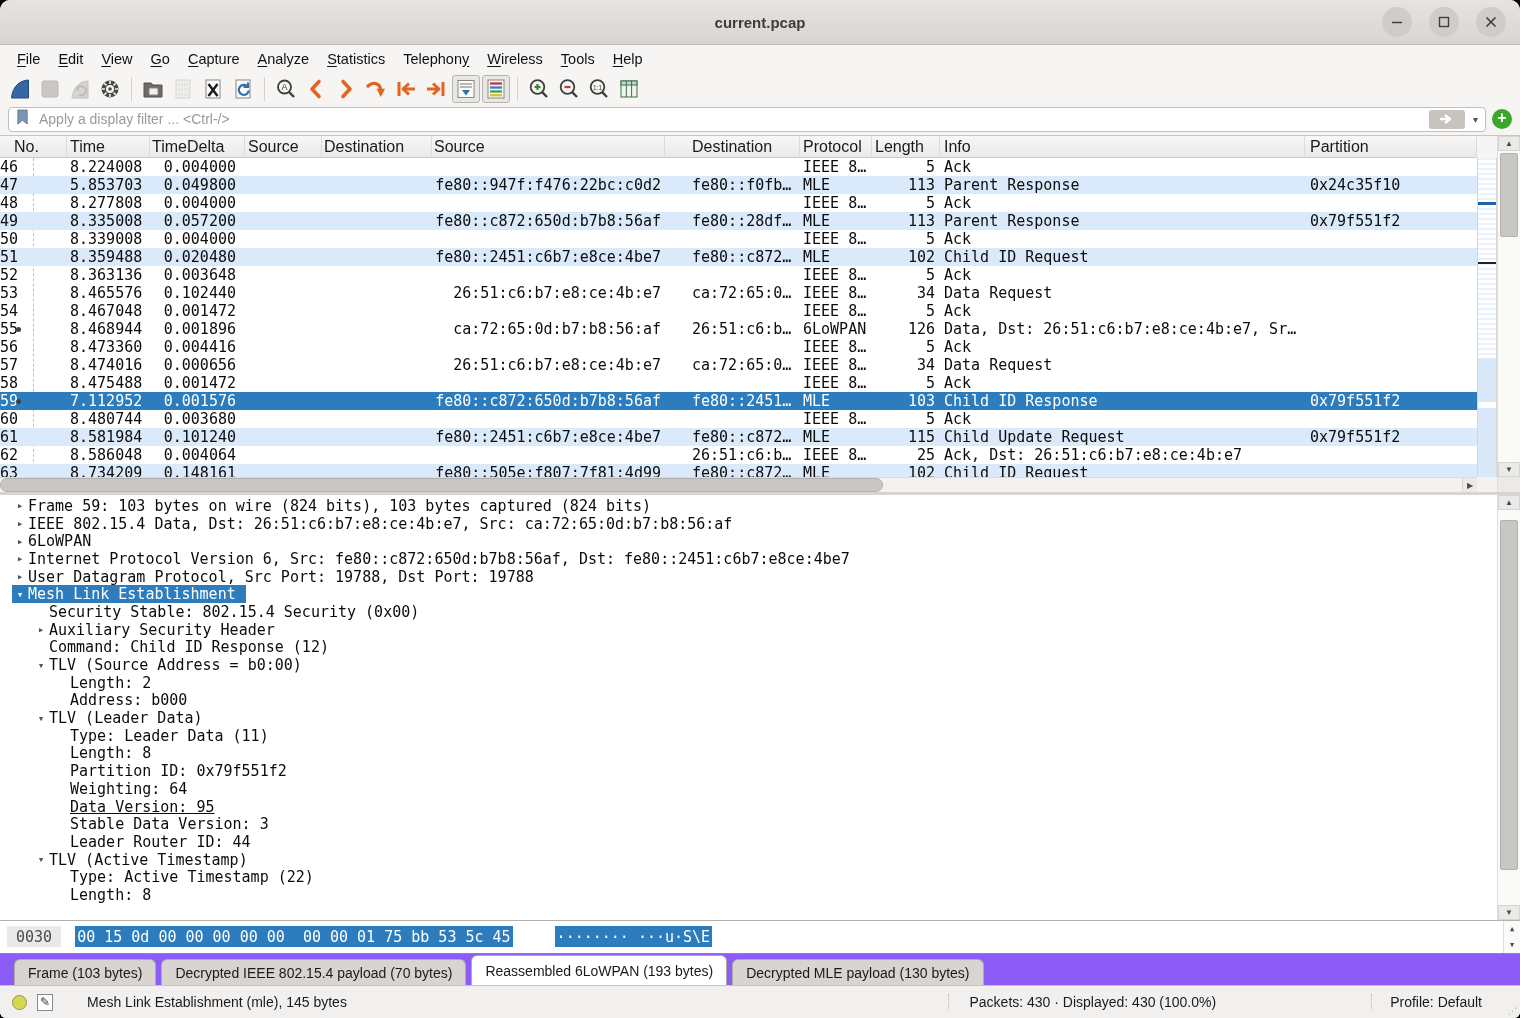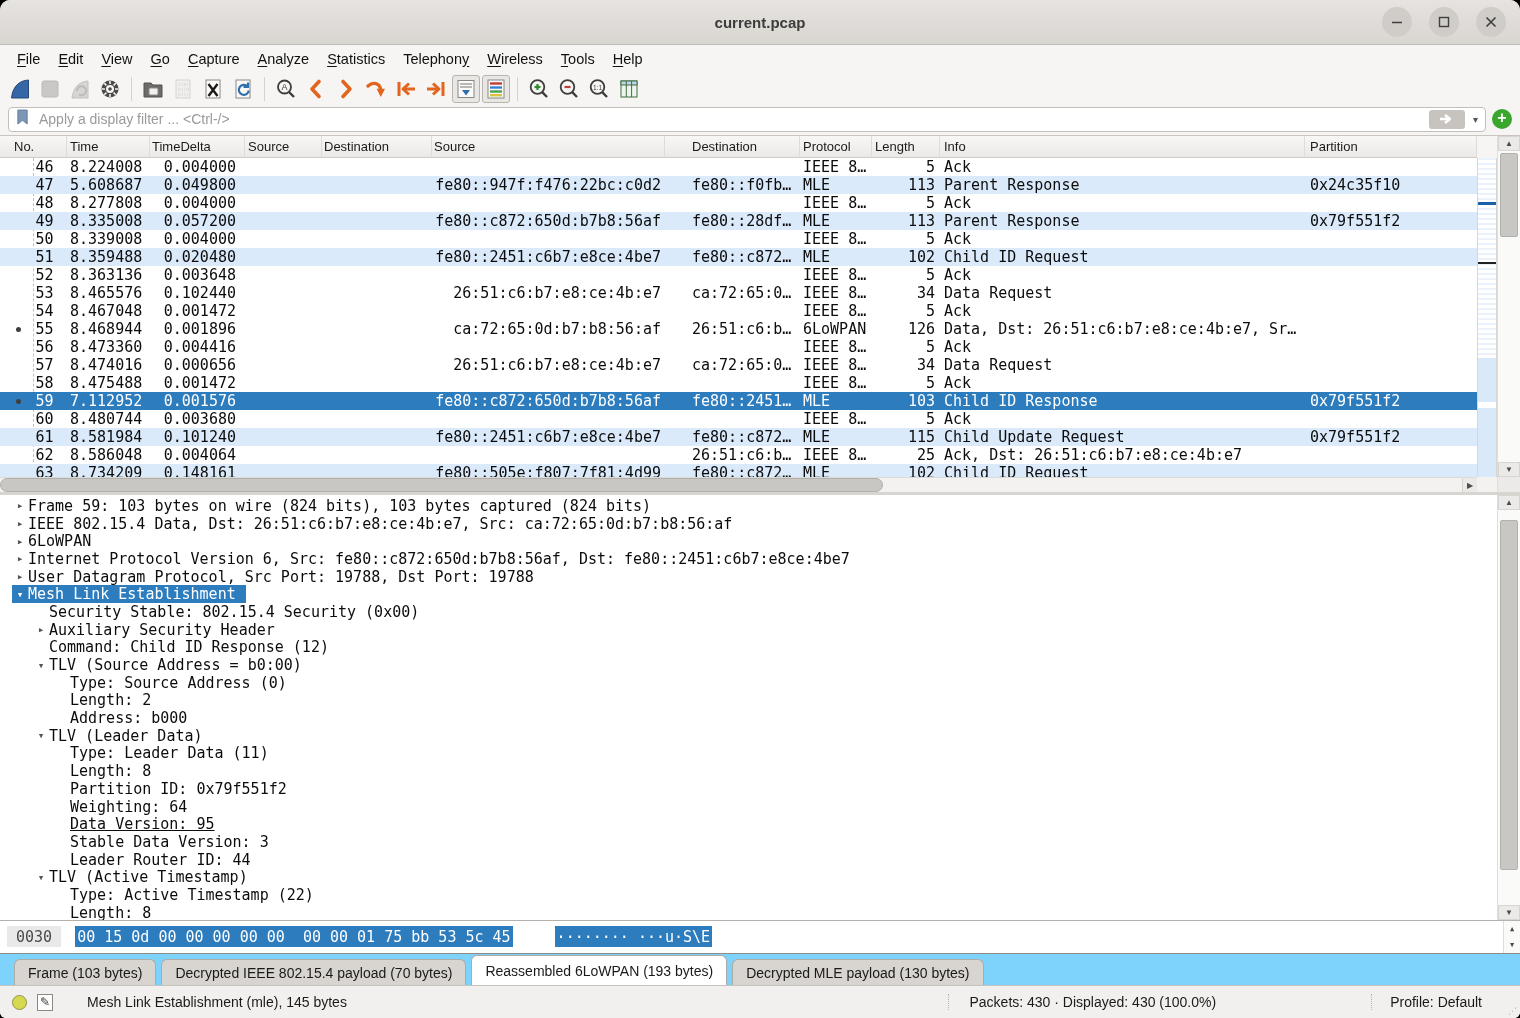--- a/index.html
+++ b/index.html
@@ -30,32 +30,32 @@
   .filter-input{flex:1;height:25px;border:1px solid #c2bfbb;border-radius:4px;background:#fff;display:flex;align-items:center;padding:0 7px;gap:8px;}
   .filter-input input{border:none;outline:none;flex:1;font-size:14px;color:#333;background:transparent;font-family:"Liberation Sans",sans-serif;}
   .filter-input input::placeholder{color:#9a9a9a;opacity:1;}
   .apply-btn{width:36px;height:19px;background:#c7c4c0;border-radius:3px;display:flex;align-items:center;justify-content:center;}
   .caret{font-size:10px;color:#555;}
   .plus-btn{width:20px;height:20px;border-radius:50%;background:#3aa62c;color:#fff;font-size:16px;line-height:18px;text-align:center;font-weight:bold;}
 
   
   .packetpane{height:357px;flex:none;display:flex;border-top:1px solid #c8c5c1;}
   .listmain{flex:1;display:flex;flex-direction:column;overflow:hidden;}
-  .lheader{height:22px;flex:none;display:grid;grid-template-columns:67px 83px 95px 77px 110px 233px 135px 72px 68px 365px 1fr;background:linear-gradient(#f8f7f6,#ebe9e7);border-bottom:1px solid #cfccc8;font-size:13px;color:#1a1a1a;align-items:center;}
+  .lheader{height:22px;flex:none;display:grid;grid-template-columns:67px 83px 95px 77px 110px 233px 135px 72px 68px 365px 1fr;background:linear-gradient(#f8f7f6,#ebe9e7);border-bottom:1px solid #cfccc8;font-size:16px;color:#1a1a1a;align-items:center;}
   .lheader span{border-right:1px solid #dedcd9;height:100%;display:flex;align-items:center;overflow:hidden;white-space:nowrap;}
   .h-no{padding-left:14px;}.h-time{padding-left:3px;}.h-delta{padding-left:2px;}.h-src1{padding-left:3px;}
   .h-dst1{padding-left:2px;}.h-src2{padding-left:2px;}.h-dst2{padding-left:27px;}.h-proto{padding-left:3px;}
   .h-len{padding-left:3px;}.h-info{padding-left:4px;}.h-part{padding-left:5px;}
   .lrows{flex:1;overflow:hidden;position:relative;font-family:"DejaVu Sans Mono",monospace;font-size:15px;background:#fff;}
   .lrows::before{content:'';position:absolute;left:33px;top:0;bottom:0;border-left:1px dashed #c3c0bc;}
   .prow{height:18px;display:grid;grid-template-columns:67px 83px 95px 77px 110px 233px 135px 72px 68px 365px 1fr;align-items:center;color:#0c0c0c;position:relative;}
   .prow span{white-space:pre;overflow:hidden;}
   .prow.blue{background:#dbeafb;}
   .prow.sel{background:#2c7cbe;color:#fff;}
-  .c-no{text-align:center;padding-right:2px;margin-left:24px;}
+  .c-no{text-align:left;padding-right:2px;}
   .c-time{padding-left:3px;}
   .c-delta{text-align:right;padding-right:9px;}
   .c-src2{text-align:right;padding-right:4px;}
   .c-dst2{padding-left:27px;}
   .c-proto{padding-left:3px;}
   .c-len{text-align:right;padding-right:5px;}
   .c-info{padding-left:4px;}
   .c-part{padding-left:5px;}
   .dot{position:absolute;left:16px;top:7px;width:5px;height:5px;border-radius:50%;background:#3f3f3f;}
   .hscroll{height:15px;flex:none;background:#f3f2f1;border-top:1px solid #dddbd8;display:flex;}
@@ -88,21 +88,21 @@
   .hexpane{height:33px;flex:none;border-top:1px solid #b5b2ae;background:#fff;display:flex;font-family:"DejaVu Sans Mono",monospace;font-size:15px;}
   .hexline{display:flex;align-items:center;margin-top:5px;height:21px;}
   .hexoff{background:#e9e9e9;color:#4a4a4a;padding:0 9px;height:21px;display:flex;align-items:center;margin-left:7px;}
   .hexsel{background:#2c7cbe;color:#fff;height:21px;display:flex;align-items:center;padding:0 2px;white-space:pre;}
   .hexbytes{margin-left:14px;}
   .hexascii{margin-left:42px;}
   .hexscroll{margin-left:auto;width:17px;display:flex;flex-direction:column;border-left:1px solid #e0deda;background:#fafaf9;}
   .hexscroll span{flex:1;display:flex;align-items:center;justify-content:center;font-size:7px;color:#4b4b4b;}
 
   
-  .tabbar{height:32px;flex:none;background:#7dd3fc;border-top:1px solid #8f8b87;display:flex;align-items:flex-end;padding-left:14px;gap:5px;}
+  .tabbar{height:32px;flex:none;background:#8b5cf6;border-top:1px solid #8f8b87;display:flex;align-items:flex-end;padding-left:14px;gap:5px;}
   .tab{height:26px;padding:0 13px;background:#d8d4d0;border:1px solid #aeaaa6;border-bottom:none;border-radius:6px 6px 0 0;font-size:14px;display:flex;align-items:center;color:#1a1a1a;white-space:nowrap;}
   .tab.active{background:#fff;height:30px;}
 
   
   .statusbar{height:33px;flex:none;background:#f2f0ee;border-top:1px solid #c6c3bf;display:flex;align-items:center;padding:0 12px;font-size:14px;color:#1a1a1a;position:relative;}
   .sb-left{display:flex;align-items:center;gap:10px;flex:1;}
   .expert-dot{width:15px;height:15px;border-radius:50%;background:#d6d94f;border:1px solid #93934e;}
   .note-icon{width:16px;height:17px;background:#fdfdfd;border:1px solid #8a8886;display:flex;align-items:center;justify-content:center;font-size:12px;color:#333;}
   .sb-text{margin-left:24px;}
   .sb-packets{padding:0 20px;border-left:1px dotted #b9b6b2;white-space:nowrap;text-align:center;}
@@ -341,21 +341,21 @@
             <span class="c-dst1"></span>
             <span class="c-src2"></span>
             <span class="c-dst2"></span>
             <span class="c-proto">IEEE 8…</span>
             <span class="c-len">5</span>
             <span class="c-info">Ack</span>
             <span class="c-part"></span>
           </div>
           <div class="prow blue">
             <span class="c-no">47</span>
-            <span class="c-time">5.608687</span>
+            <span class="c-time">5.853703</span>
             <span class="c-delta">0.049800</span>
             <span class="c-src1"></span>
             <span class="c-dst1"></span>
             <span class="c-src2">fe80::947f:f476:22bc:c0d2</span>
             <span class="c-dst2">fe80::f0fb…</span>
             <span class="c-proto">MLE</span>
             <span class="c-len">113</span>
             <span class="c-info">Parent Response</span>
             <span class="c-part">0x24c35f10</span>
           </div>
@@ -600,21 +600,20 @@
         <div class="drow" style="padding-left: 12px;"><span class="dinner"><span class="arr">▸</span><span>Frame 59: 103 bytes on wire (824 bits), 103 bytes captured (824 bits)</span></span></div>
         <div class="drow" style="padding-left: 12px;"><span class="dinner"><span class="arr">▸</span><span>IEEE 802.15.4 Data, Dst: 26:51:c6:b7:e8:ce:4b:e7, Src: ca:72:65:0d:b7:b8:56:af</span></span></div>
         <div class="drow" style="padding-left: 12px;"><span class="dinner"><span class="arr">▸</span><span>6LoWPAN</span></span></div>
         <div class="drow" style="padding-left: 12px;"><span class="dinner"><span class="arr">▸</span><span>Internet Protocol Version 6, Src: fe80::c872:650d:b7b8:56af, Dst: fe80::2451:c6b7:e8ce:4be7</span></span></div>
         <div class="drow" style="padding-left: 12px;"><span class="dinner"><span class="arr">▸</span><span>User Datagram Protocol, Src Port: 19788, Dst Port: 19788</span></span></div>
         <div class="drow sel" style="padding-left: 12px;"><span class="dinner"><span class="arr">▾</span><span>Mesh Link Establishment</span></span></div>
         <div class="drow" style="padding-left: 33px;"><span class="dinner"><span class="arr"></span><span>Security Stable: 802.15.4 Security (0x00)</span></span></div>
         <div class="drow" style="padding-left: 33px;"><span class="dinner"><span class="arr">▸</span><span>Auxiliary Security Header</span></span></div>
         <div class="drow" style="padding-left: 33px;"><span class="dinner"><span class="arr"></span><span>Command: Child ID Response (12)</span></span></div>
         <div class="drow" style="padding-left: 33px;"><span class="dinner"><span class="arr">▾</span><span>TLV (Source Address = b0:00)</span></span></div>
-        <div class="drow" style="padding-left: 54px;"><span class="dinner"><span class="arr"></span><span>Type: Source Address (0)</span></span></div>
         <div class="drow" style="padding-left: 54px;"><span class="dinner"><span class="arr"></span><span>Length: 2</span></span></div>
         <div class="drow" style="padding-left: 54px;"><span class="dinner"><span class="arr"></span><span>Address: b000</span></span></div>
         <div class="drow" style="padding-left: 33px;"><span class="dinner"><span class="arr">▾</span><span>TLV (Leader Data)</span></span></div>
         <div class="drow" style="padding-left: 54px;"><span class="dinner"><span class="arr"></span><span>Type: Leader Data (11)</span></span></div>
         <div class="drow" style="padding-left: 54px;"><span class="dinner"><span class="arr"></span><span>Length: 8</span></span></div>
         <div class="drow" style="padding-left: 54px;"><span class="dinner"><span class="arr"></span><span>Partition ID: 0x79f551f2</span></span></div>
         <div class="drow" style="padding-left: 54px;"><span class="dinner"><span class="arr"></span><span>Weighting: 64</span></span></div>
         <div class="drow" style="padding-left: 54px; text-decoration: underline;"><span class="dinner"><span class="arr"></span><span>Data Version: 95</span></span></div>
         <div class="drow" style="padding-left: 54px;"><span class="dinner"><span class="arr"></span><span>Stable Data Version: 3</span></span></div>
         <div class="drow" style="padding-left: 54px;"><span class="dinner"><span class="arr"></span><span>Leader Router ID: 44</span></span></div>

